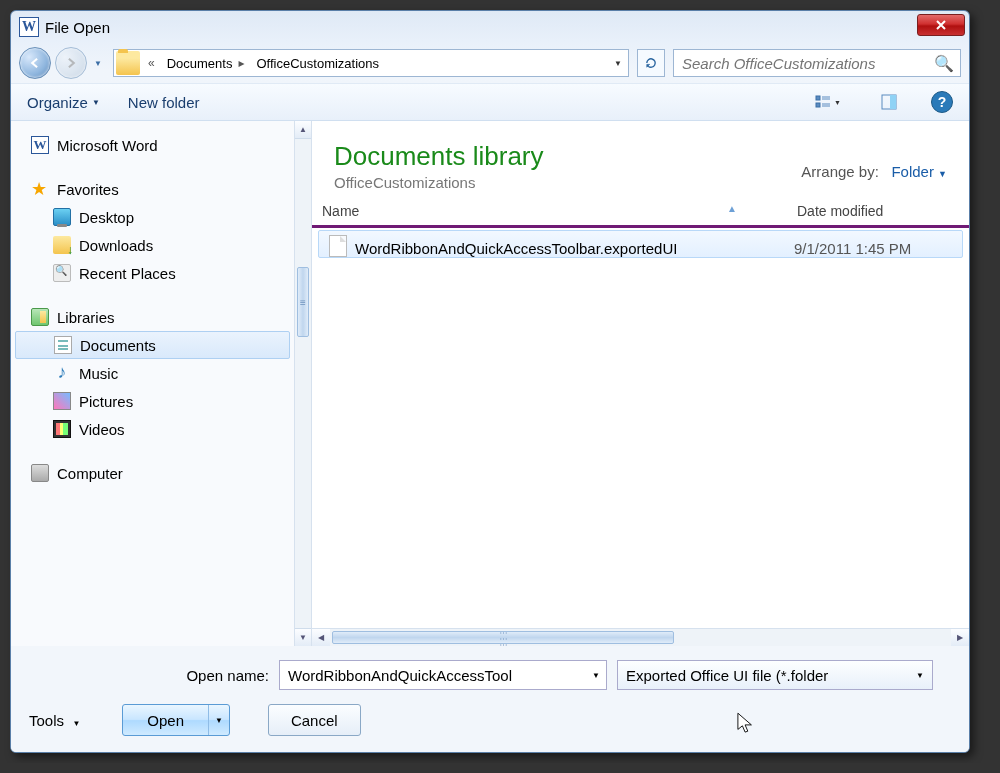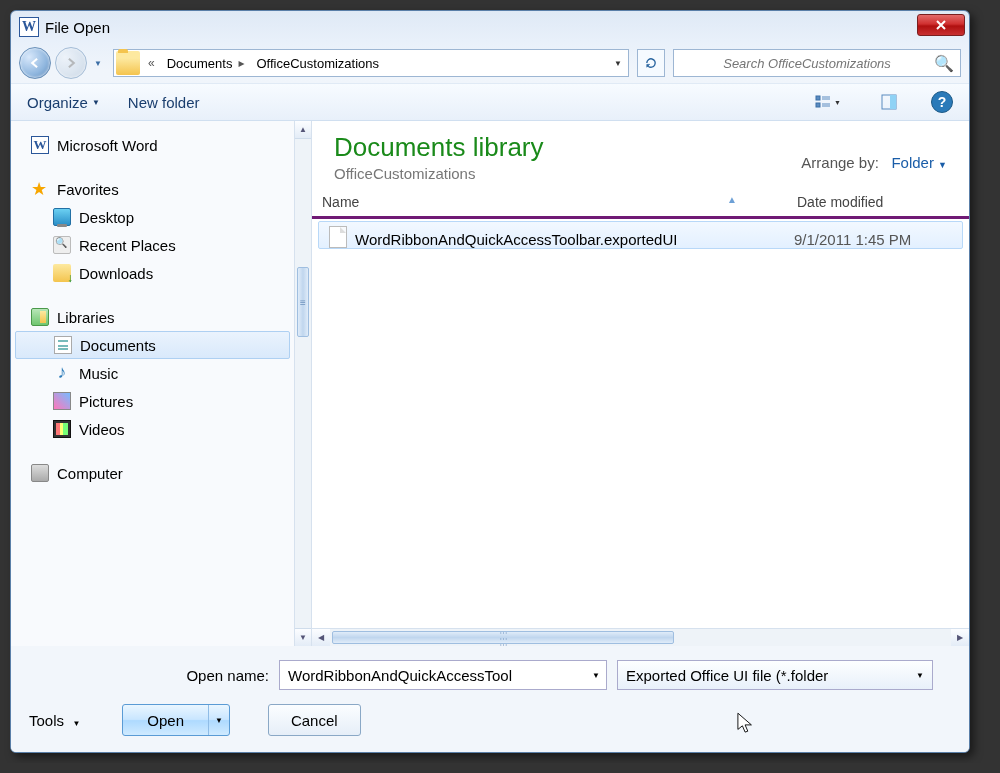--- a/index.html
+++ b/index.html
@@ -88,21 +88,21 @@
   .crumb { padding:0 6px; display:flex;align-items:center;gap:6px;height:100%;}
   .chev { color:#555;font-size:12px; }
   .addr-spacer{flex:1;}
   .addr-dd{width:20px;text-align:center;font-size:8px;color:#333;border-left:0 solid transparent;height:100%;display:flex;align-items:center;justify-content:center;}
   .refresh-btn{width:28px;height:28px;border:1px solid #9db6d3;background:#f5faff;display:flex;align-items:center;justify-content:center;margin-right:4px;}
   .refresh-btn svg{width:14px;height:14px;stroke:#2b66a0;fill:#2b66a0;}
   .searchbox {
     width:288px;height:28px;background:#fff;border:1px solid #9db6d3;
     display:flex;align-items:center;padding:0 6px;
   }
-  .searchbox input{flex:1;border:none;outline:none;font-style:italic;color:#1d4ed8;font-size:13px;text-align:center;}
+  .searchbox input{flex:1;border:none;outline:none;font-style:italic;color:#1d4ed8;font-size:15px;}
   .searchbox .mag{color:#3b6ea5;font-size:16px;}
   
   .toolbar {
     height:38px;border-top:1px solid #e0eaf5;border-bottom:1px solid #d0dff0;
     background: linear-gradient(to bottom,#f7fbff,#e8f0fa);
     display:flex;align-items:center;padding:0 16px;gap:28px;
   }
   .tb-btn{color:#1a3e6e;font-size:15px;display:flex;align-items:center;gap:4px;}
   .tb-spacer{flex:1;}
   .viewbtn{width:38px;height:24px;border:0;display:flex;align-items:center;justify-content:center;gap:3px;}
@@ -142,21 +142,21 @@
   .ico-comp{background:linear-gradient(#ddd,#aaa);border:1px solid #888;border-radius:2px;}
   
   .vscroll{width:18px;background:#eef3f8;border-left:1px solid #d6e1ee;border-right:1px solid #d6e1ee;display:flex;flex-direction:column;}
   .vscroll .sbtn{height:18px;background:linear-gradient(#fcfdff,#e3ecf7);border-bottom:1px solid #cfdceb;display:flex;align-items:center;justify-content:center;font-size:8px;color:#557;}
   .vscroll .sbtn.bot{border-bottom:0;border-top:1px solid #cfdceb;}
   .vscroll .track{flex:1;position:relative;}
   .vscroll .thumb{position:absolute;left:2px;right:2px;top:128px;height:70px;background:linear-gradient(to right,#e0ecf9,#c0d6ee,#e0ecf9);border:1px solid #9fbee0;border-radius:2px;}
   .vscroll .thumb:after{content:"≡";position:absolute;top:50%;left:50%;transform:translate(-50%,-50%);color:#6e93bd;font-size:10px;}
   
   .main{flex:1;display:flex;flex-direction:column;overflow:hidden;}
-  .lib-header{padding:11px 22px 6px 22px;display:flex;align-items:flex-start;}
+  .lib-header{padding:20px 22px 6px 22px;display:flex;align-items:flex-start;}
   .lib-title{color:#1a8a1a;font-size:26px;font-weight:normal;}
   .lib-sub{color:#777;font-size:15px;margin-top:2px;}
   .lib-arrange{margin-left:auto;margin-top:22px;color:#555;font-size:15px;}
   .lib-arrange a{color:#1a5da8;}
   .cols{display:flex;border-bottom:3px solid #701a75;padding:6px 22px 6px 4px;font-size:14px;color:#444;}
   .col-name{flex:1;padding-left:6px;}
   .col-sort{color:#6da0d6;font-size:10px;padding-right:60px;}
   .col-date{width:150px;}
   .filelist{flex:1;overflow:hidden;}
   .filerow{display:flex;align-items:flex-end;height:28px;padding:0 18px 0 10px;font-size:15px;}
@@ -276,26 +276,26 @@
       <div class="side-group">
         <div class="side-item">
           <span class="ico16 ico-star">★</span>
           <span>Favorites</span>
         </div>
         <div class="side-item level2">
           <span class="ico16 ico-desktop"></span>
           <span>Desktop</span>
         </div>
         <div class="side-item level2">
+          <span class="ico16 ico-downloads"></span>
+          <span>Downloads</span>
+        </div>
+        <div class="side-item level2">
           <span class="ico16 ico-recent"></span>
           <span>Recent Places</span>
-        </div>
-        <div class="side-item level2">
-          <span class="ico16 ico-downloads"></span>
-          <span>Downloads</span>
         </div>
       </div>
       <div class="side-group">
         <div class="side-item">
           <span class="ico16 ico-lib"></span>
           <span>Libraries</span>
         </div>
         <div class="side-item level2 selected">
           <span class="ico16 ico-doc"></span>
           <span>Documents</span>

